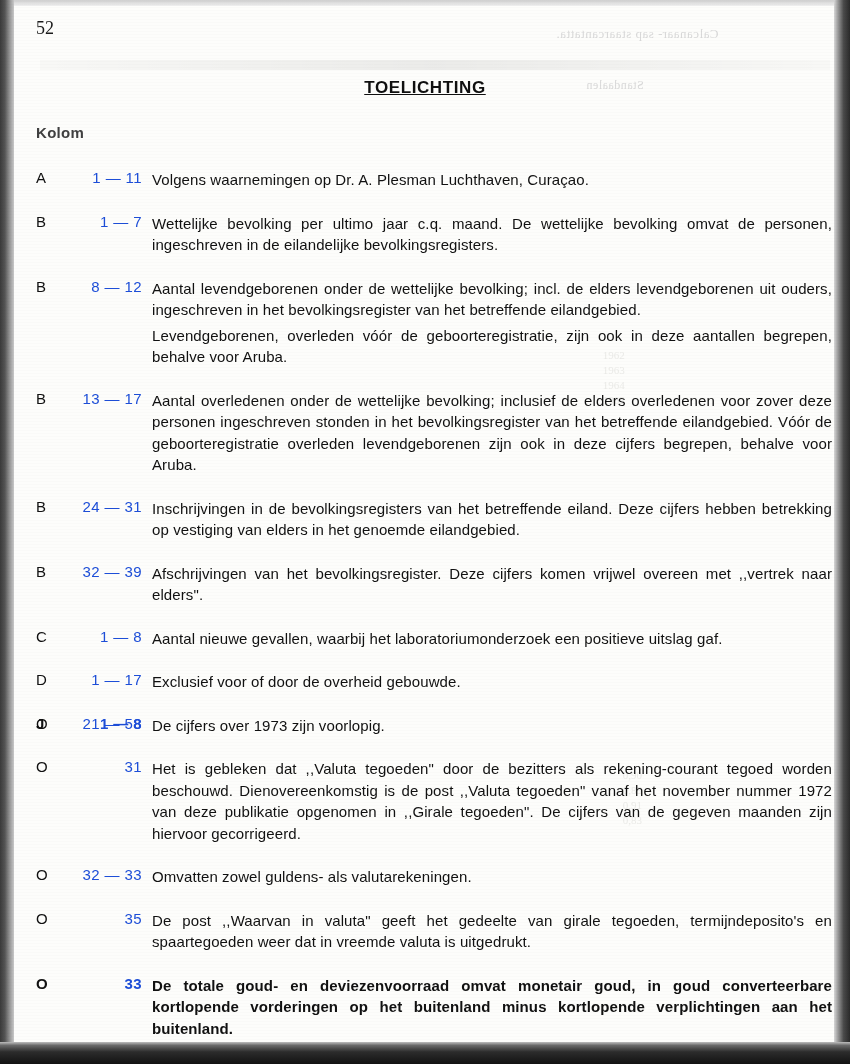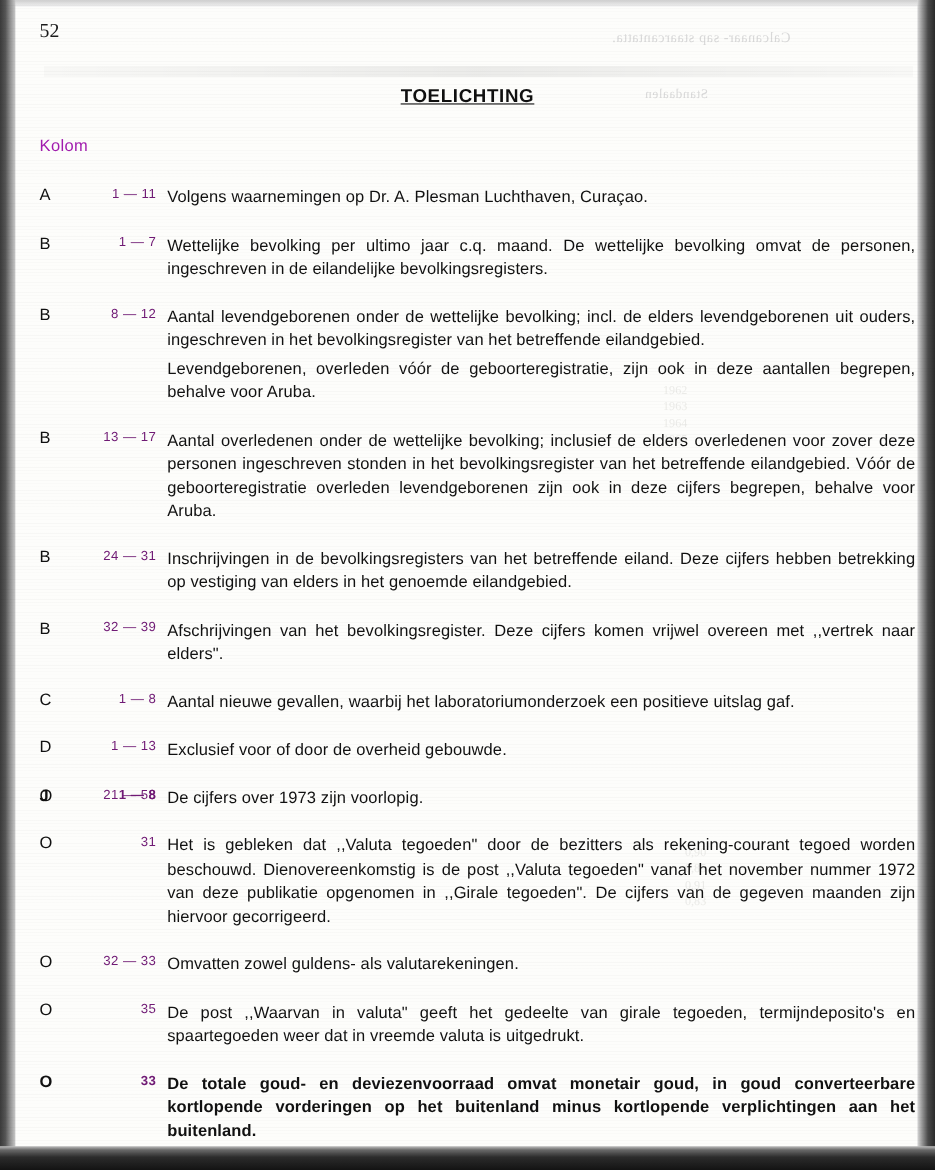--- a/index.html
+++ b/index.html
@@ -99,23 +99,23 @@
     font-size: 17px;
     font-weight: bold;
     letter-spacing: .6px;
     color: #101010;
     text-decoration: underline;
   }
   #column-label {
     position: absolute;
     left: 36px; top: 124px;
     font-size: 15px;
-    font-weight: normal;
+    font-weight: bold;
     letter-spacing: .3px;
-    color: #a21caf;
+    color: #404040;
   }
 
   #entries {
     position: absolute;
     left: 36px;
     top: 165px;
     width: 800px;
   }
 
   .entry {
@@ -130,22 +130,22 @@
   }
   .col-letter {
     position: absolute;
     left: 0; top: 0;
     font-size: 15px;
     color: #111;
   }
   .col-range {
     position: absolute;
     right: 4px; top: 0;
-    font-size: 12px;
-    color: #701a75;
+    font-size: 15px;
+    color: #1d4ed8;
     white-space: nowrap;
     letter-spacing: .4px;
   }
   .entry-body {
     margin-left: 112px;
     font-size: 15px;
     line-height: 21.5px;
     color: #111;
     text-align: justify;
     text-justify: inter-word;
@@ -271,21 +271,21 @@
         <span class="col-range">1 — 8</span>
       </div>
       <div class="entry-body">
         <p class="last-line-natural">Aantal nieuwe gevallen, waarbij het laboratoriumonderzoek een positieve uitslag gaf.</p>
       </div>
     </div>
 
     <div class="entry gap-lg">
       <div class="entry-head">
         <span class="col-letter">D</span>
-        <span class="col-range">1 — 13</span>
+        <span class="col-range">1 — 17</span>
       </div>
       <div class="entry-body">
         <p class="last-line-natural">Exclusief voor of door de overheid gebouwde.</p>
       </div>
     </div>
 
     <div class="entry bold gap-lg">
       <div class="entry-head">
         <span class="col-letter">J</span>
         <span class="col-range">1 — 8</span>

